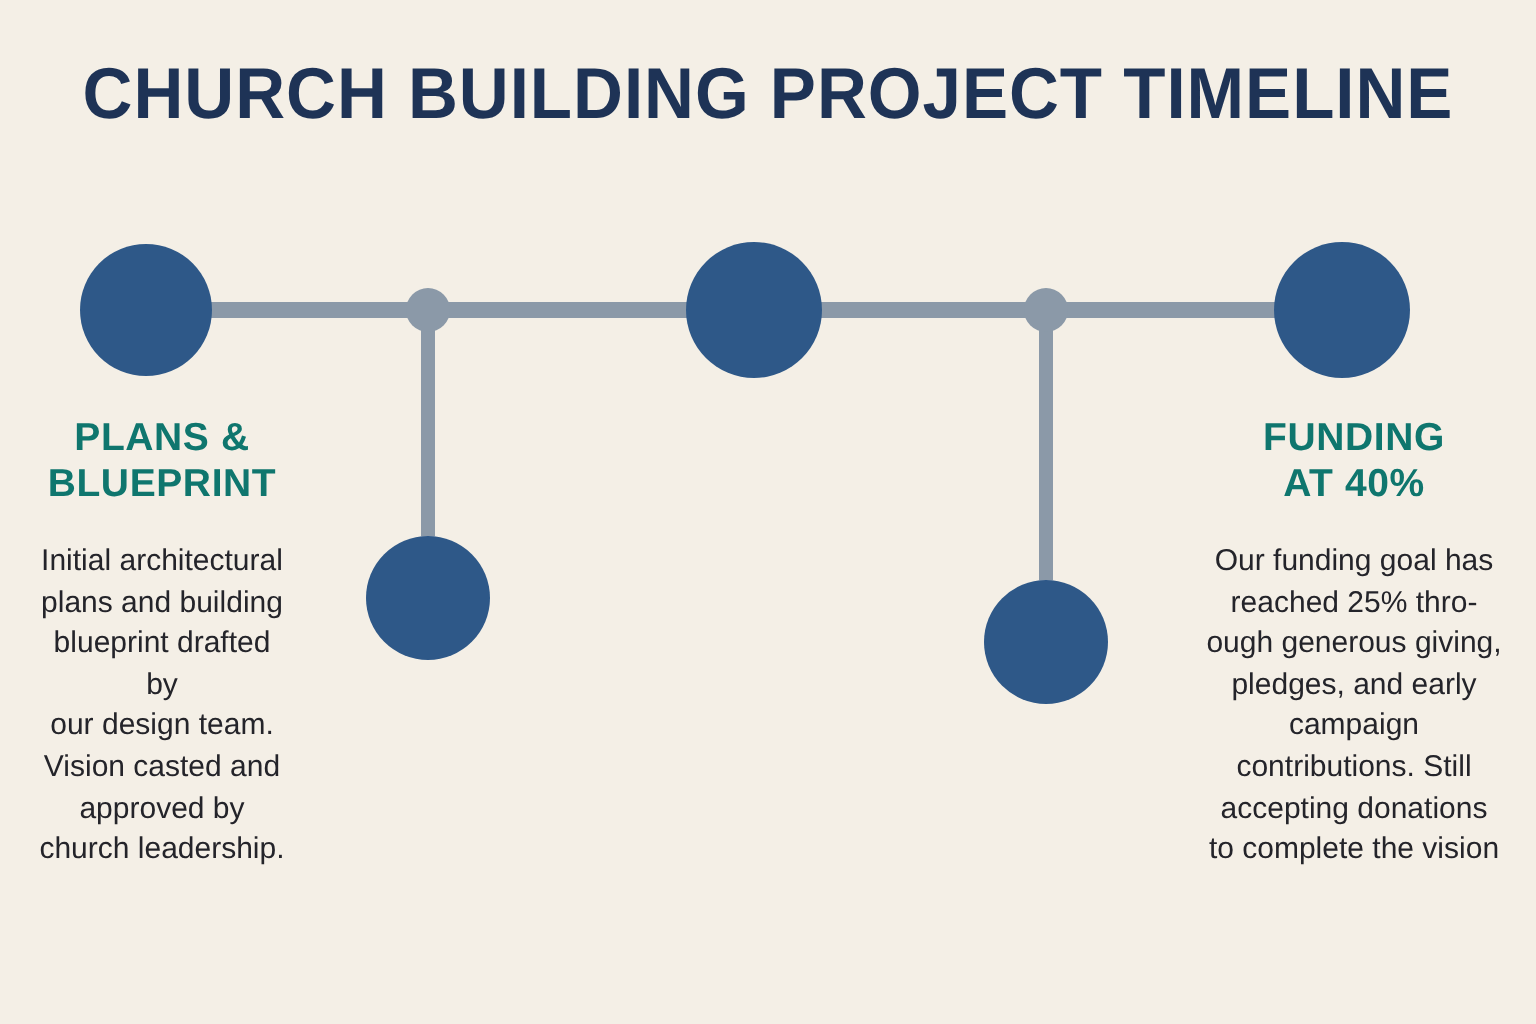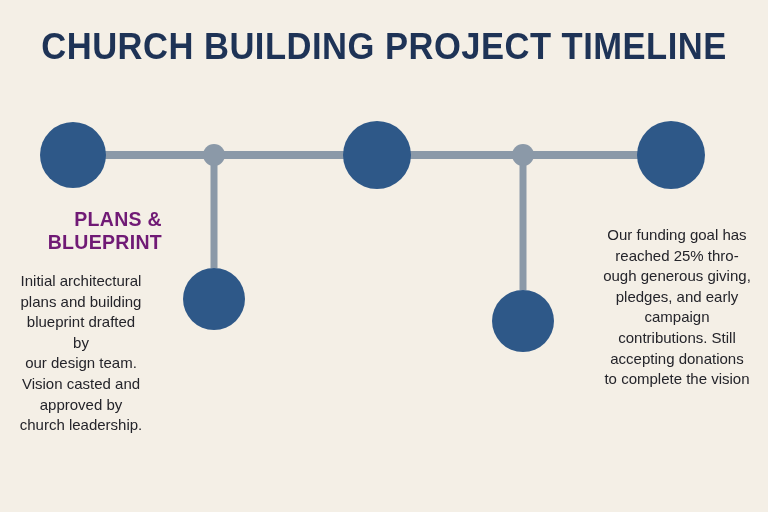--- a/index.html
+++ b/index.html
@@ -53,24 +53,23 @@
     position: absolute;
     text-align: center;
     color: #262626;
   }
   .col-heading {
     font-family: "Liberation Sans", sans-serif;
     font-weight: bold;
     font-size: 19.5px;
     line-height: 23px;
     letter-spacing: 0.3px;
-    color: #701a75;
+    color: #0f766e;
     margin: 0 0 7px 0;
     white-space: pre-line;
-    text-align: right;
   }
   .col-body {
     font-family: Liberation Sans, sans-serif;
     font-size: 15px;
     line-height: 20.6px;
     color: #24242a;
     margin: 17px;
     white-space: pre-line;
   }
 
@@ -117,20 +116,22 @@
 approved by
 church leadership.</p>
   </div>
 
 
   <div class="col" id="col-3">
   </div>
 
 
   <div class="col" id="col-5">
+    <p class="col-heading">FUNDING
+AT 40%</p>
     <p class="col-body">Our funding goal has
 reached 25% thro-
 ough generous giving,
 pledges, and early
 campaign
 contributions.  Still
 accepting donations
 to complete the vision</p>
   </div>
 

